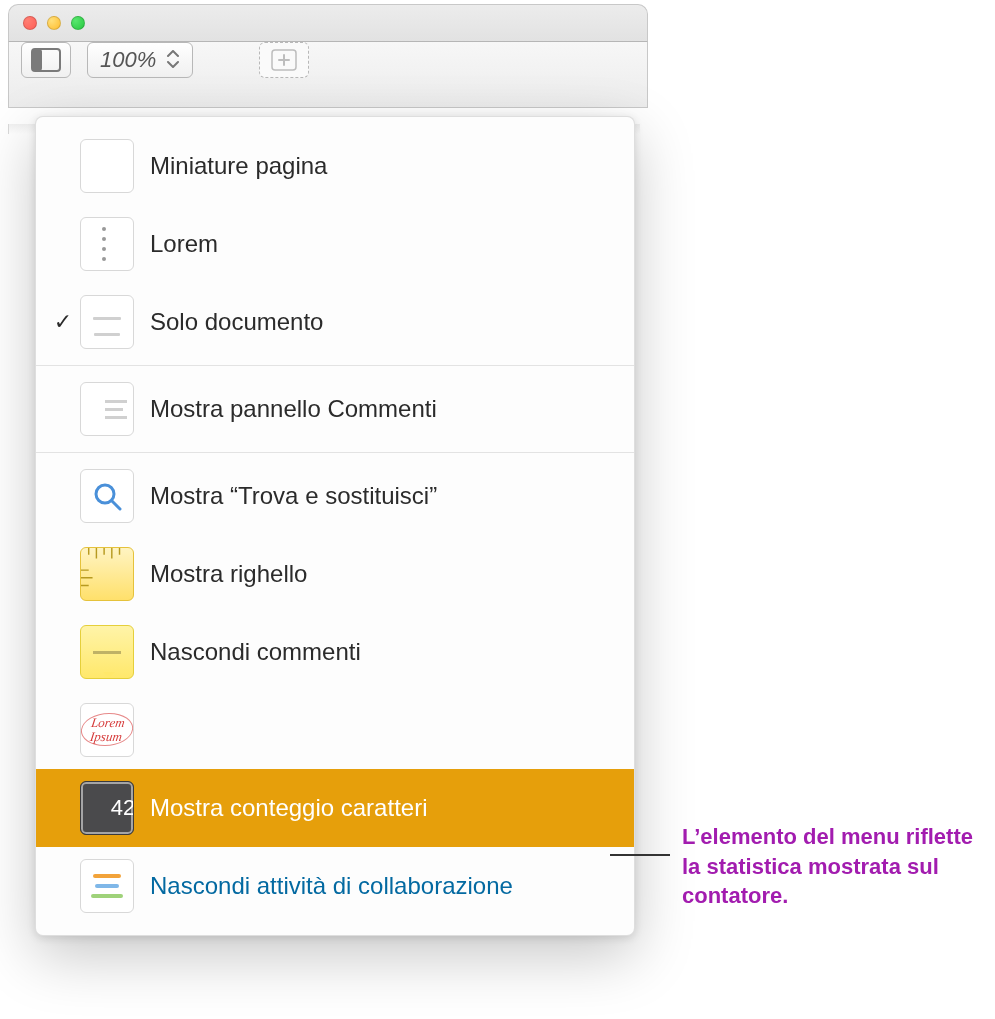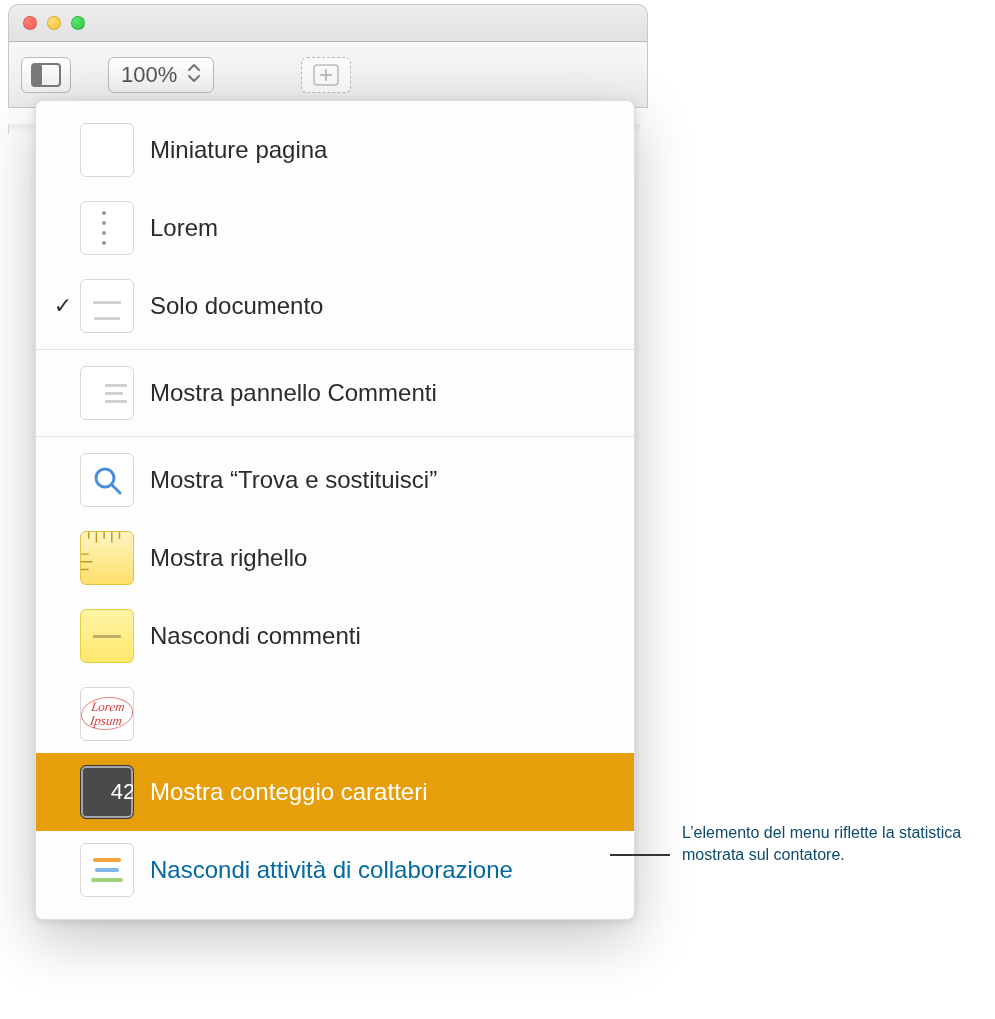--- a/index.html
+++ b/index.html
@@ -35,25 +35,26 @@
   .tl-min      { background: radial-gradient(circle at 30% 30%, #ffe07a, #ffbd2e); }
   .tl-zoom     { background: radial-gradient(circle at 30% 30%, #58e76e, #28c840); }
 
   
   .toolbar {
     height: 66px;
     background: linear-gradient(#f7f7f7, #ececec);
     border: 1px solid #c8c8c8;
     border-top: none;
     display: flex;
-    align-items: center;
+    align-items: flex-start;
     padding: 0 12px;
-    gap: 37px;
+    gap: 16px;
     width: 640px;
     margin-left: 8px;
+    font-style: italic;
   }
 
   .view-btn {
     width: 50px; height: 36px;
     border: 1px solid #b8b8b8;
     border-radius: 6px;
     background: linear-gradient(#ffffff, #f0f0f0);
     display:flex; align-items:center; justify-content:center;
   }
 
@@ -77,21 +78,21 @@
     background: #fafafa;
     display:flex; align-items:center; justify-content:center;
     color:#aaa; font-size:22px;
     margin-left: 50px;
   }
 
   
   .menu {
     position: absolute;
     left: 35px;
-    top: 100px;
+    top: 116px;
     width: 600px;
     background: #fdfdfd;
     border: 1px solid rgba(0,0,0,.12);
     border-radius: 8px;
     box-shadow: 0 20px 60px rgba(0,0,0,.22), 0 2px 8px rgba(0,0,0,.12);
     padding: 10px 0;
   }
 
   .menu-item {
     display: flex;
@@ -219,24 +220,25 @@
   
   .callout-line {
     position:absolute;
     left: 610px; top: 854px;
     width: 60px; height: 2px;
     background:#333;
   }
   .callout-text {
     position:absolute;
     left: 682px; top: 822px;
-    font-size: 16px;
+    font-size: 22px;
     line-height: 1.35;
-    color:#0c4a6e;
+    color:#a21caf;
     width: 300px;
+    font-weight: bold;
   }
 
   
   .page-edge {
     position:absolute;
     left:8px; top:124px;
     width:632px; height:10px;
     border-left:1px solid #d9d9d9;
     background: linear-gradient(#f1f1f1, #fff);
   }

